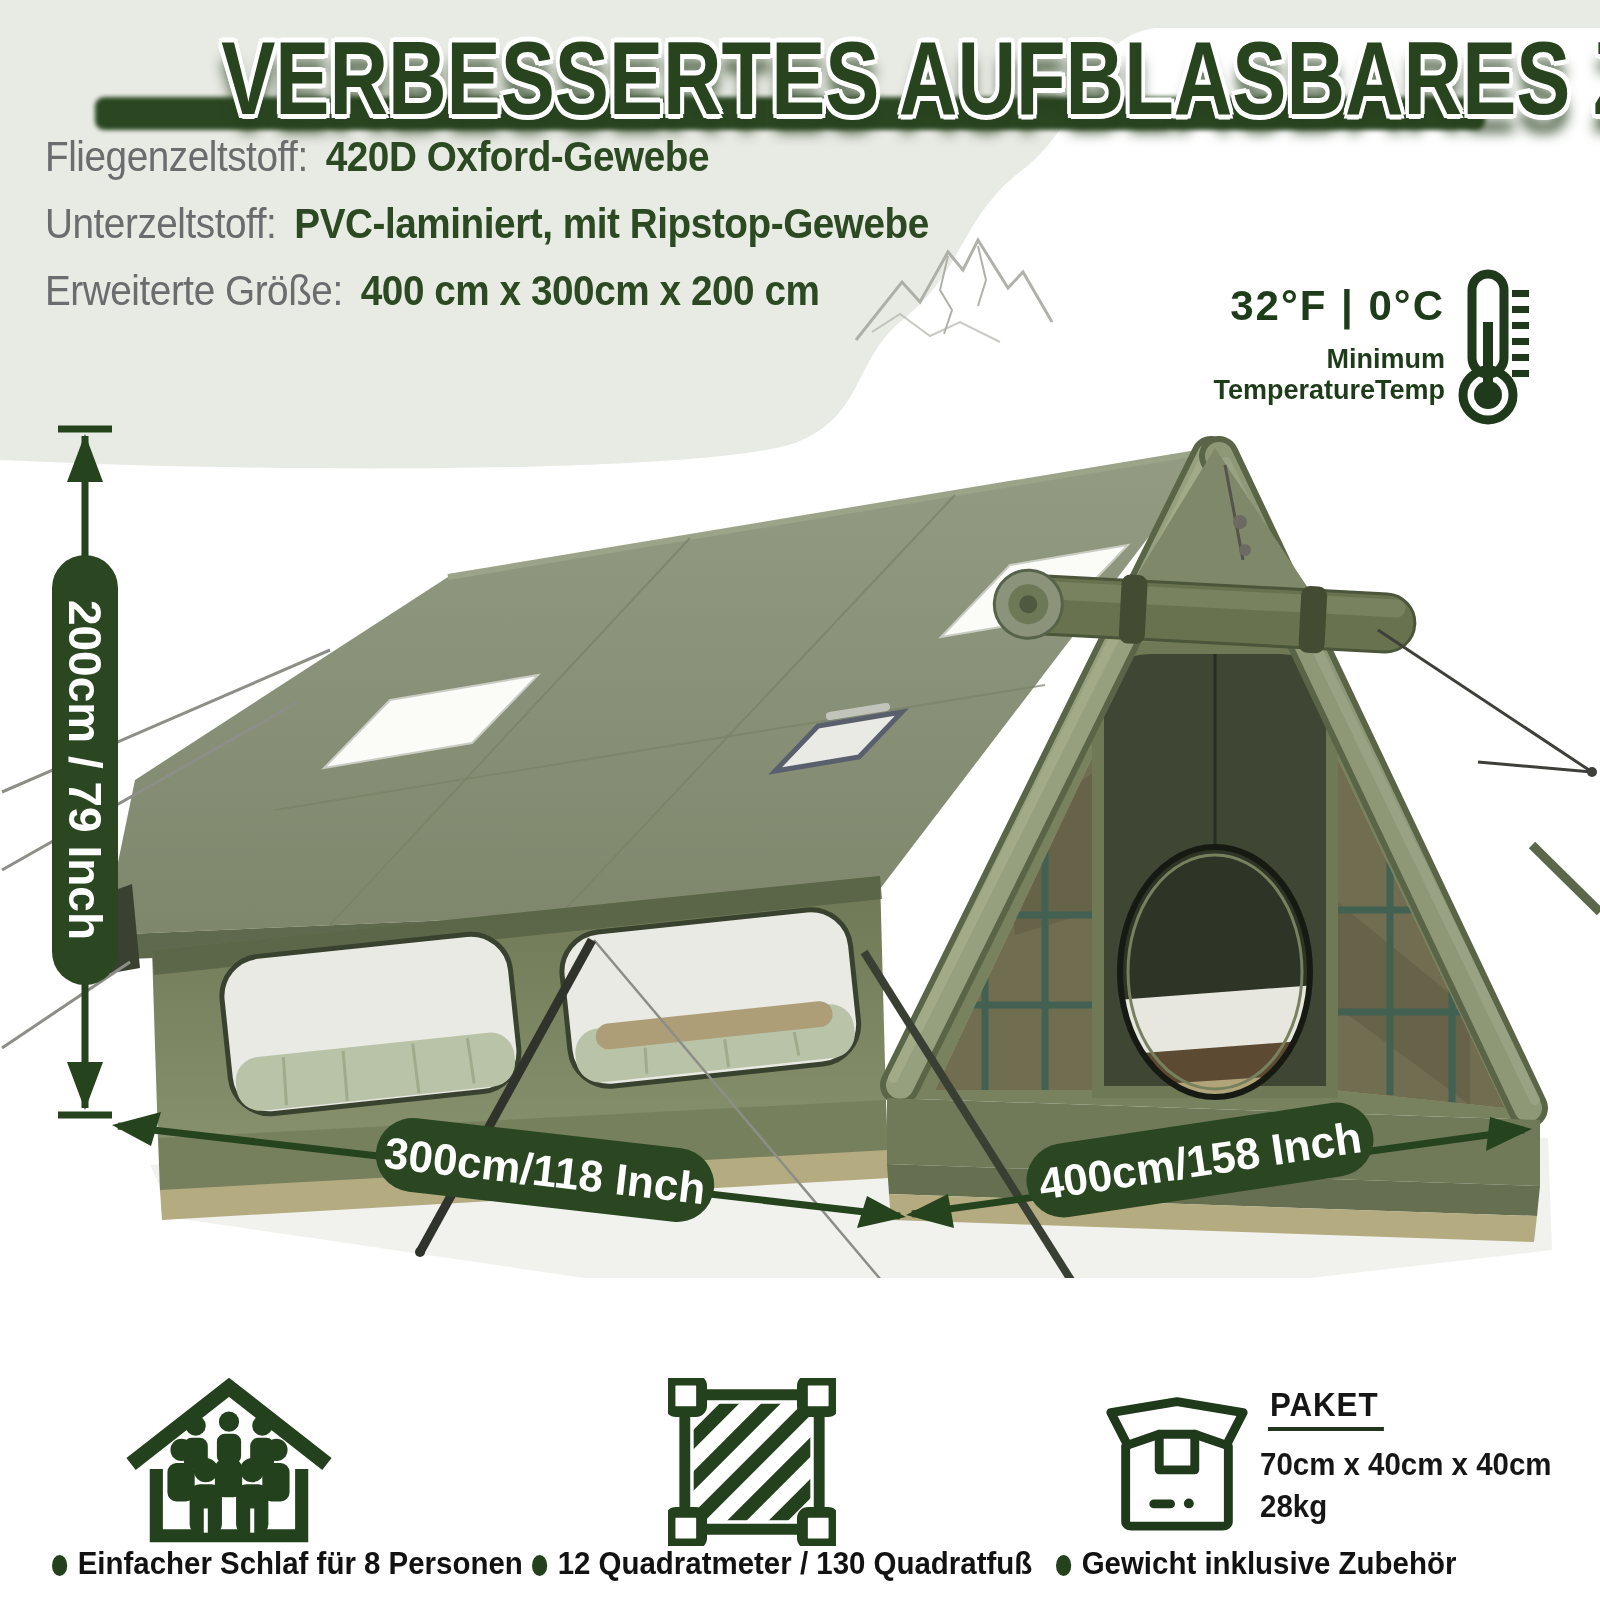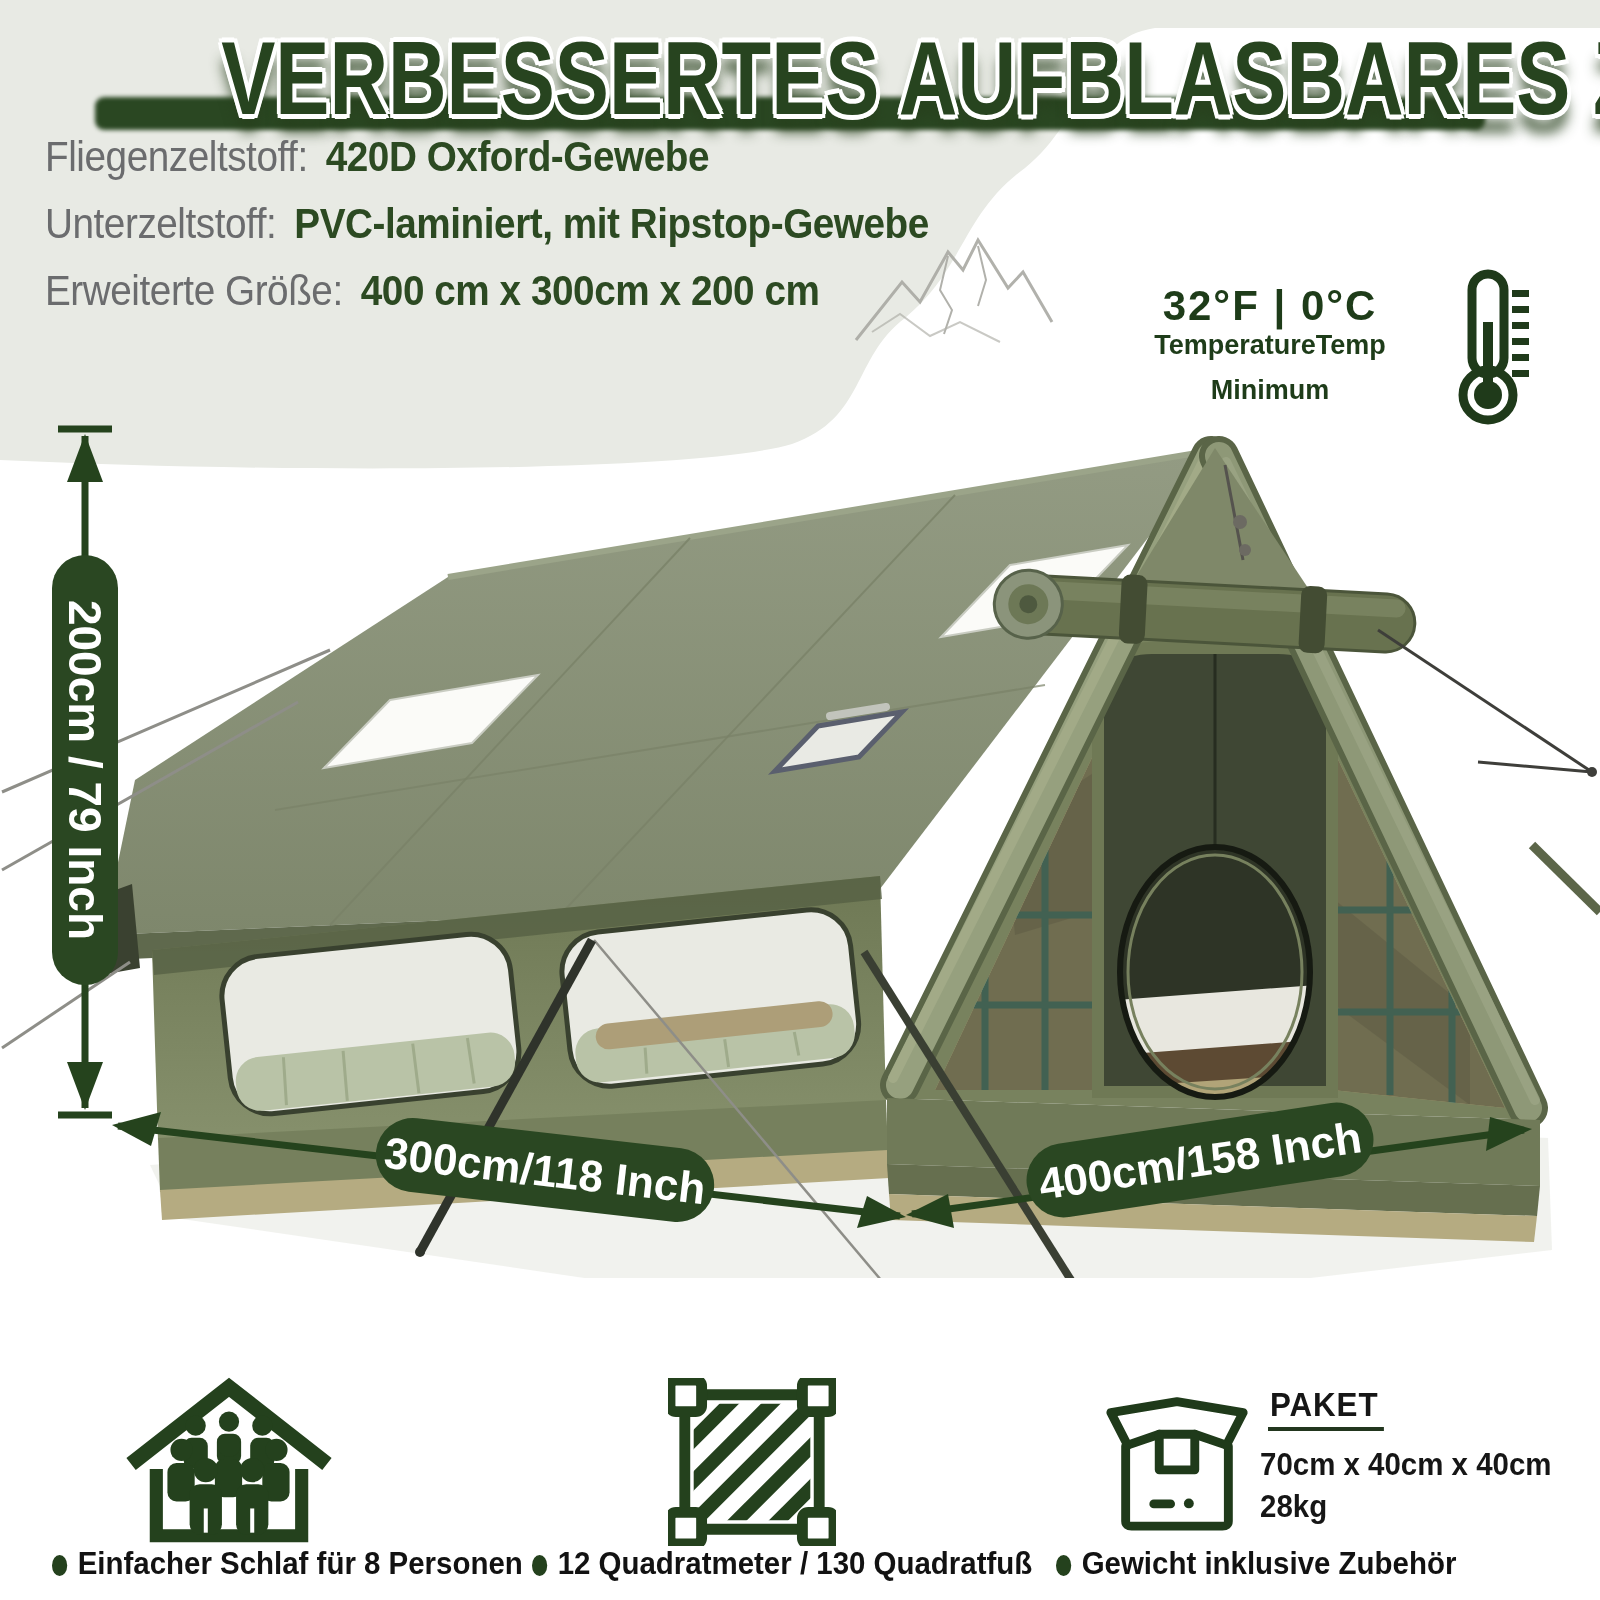--- a/index.html
+++ b/index.html
@@ -28,21 +28,21 @@
   }
   
   .spec-row{
     left:45px;white-space:nowrap;font-size:43px;line-height:1.05;
     transform:scaleX(0.9);transform-origin:left center;letter-spacing:-0.5px;
   }
   .spec-row .lab{color:#6b6c6e;font-weight:400;margin-right:20px;}
   .spec-row .val{color:#2c4a22;font-weight:700;}
   #spec-0{top:134px;} #spec-1{top:201px;} #spec-2{top:268px;}
   
-  .temp-block{left:1095px;top:282px;width:350px;text-align:center;color:#1e3c19;}
+  .temp-block{left:1095px;top:282px;width:350px;text-align:right;color:#1e3c19;}
   .temp-value{font-size:42px;font-weight:800;letter-spacing:2px;white-space:nowrap;}
   .temp-cap{font-size:27px;font-weight:700;line-height:1.15;}
   .temp-cap.first{margin-top:14px;}
   #thermo{left:1452px;top:268px;width:80px;height:160px;}
   
   #tent{left:0;top:398px;width:1600px;height:880px;}
   
   #icon-house{left:123px;top:1374px;width:212px;height:174px;}
   #icon-area{left:668px;top:1378px;width:168px;height:168px;}
   #icon-package{left:1098px;top:1374px;width:158px;height:168px;}
@@ -89,22 +89,22 @@
 </div>
 <div class="abs spec-row" id="spec-1">
   <span class="lab">Unterzeltstoff:</span><span class="val">PVC-laminiert, mit Ripstop-Gewebe</span>
 </div>
 <div class="abs spec-row" id="spec-2">
   <span class="lab">Erweiterte Größe:</span><span class="val">400 cm x 300cm x 200 cm</span>
 </div>
 
 <div class="abs temp-block">
   <div class="temp-value">32°F | 0°C</div>
+  <div class="temp-cap first">Minimum</div>
   <div class="temp-cap">TemperatureTemp</div>
-  <div class="temp-cap first">Minimum</div>
 </div>
 <svg id="thermo" class="abs" viewBox="0 0 80 160">
   <g fill="none" stroke="#1f3a1a" stroke-width="9">
     <rect x="20" y="6" width="32" height="100" rx="16"></rect>
     <circle cx="36" cy="127" r="25"></circle>
   </g>
   <g fill="#1f3a1a">
     <circle cx="36" cy="127" r="14"></circle>
     <rect x="31" y="54" width="10" height="64"></rect>
     <rect x="60" y="22" width="17" height="7"></rect>

